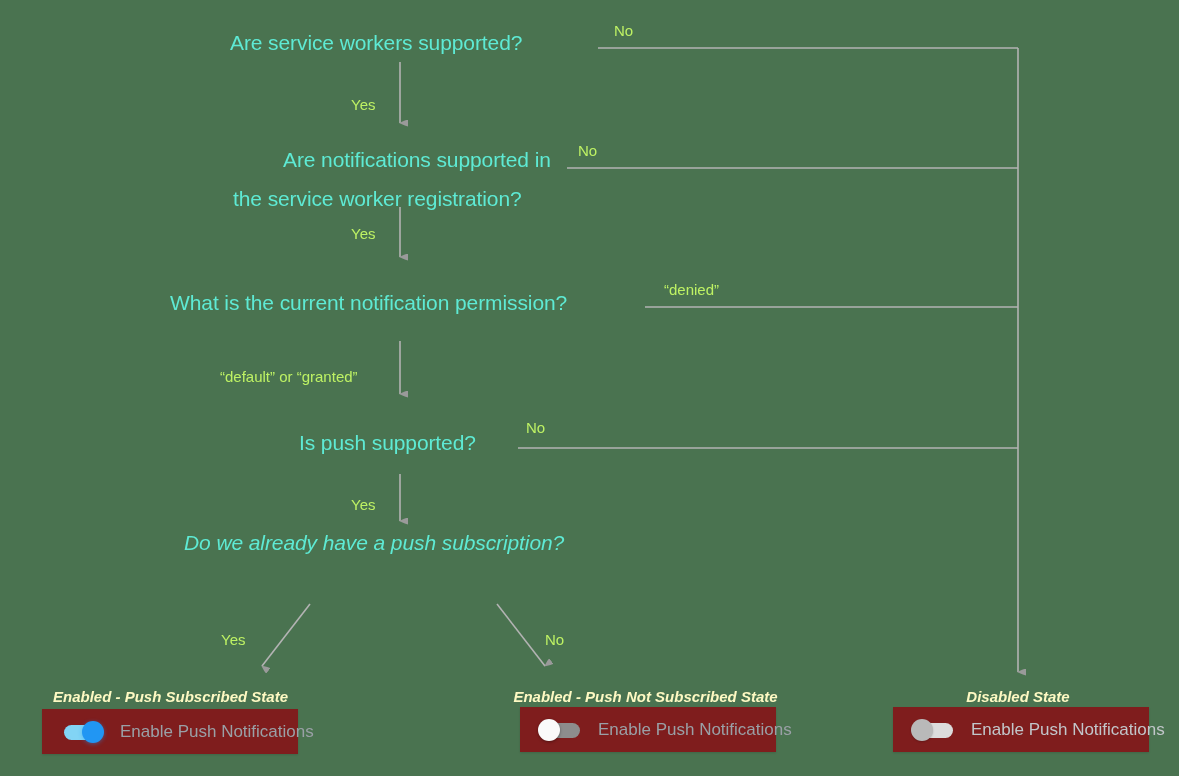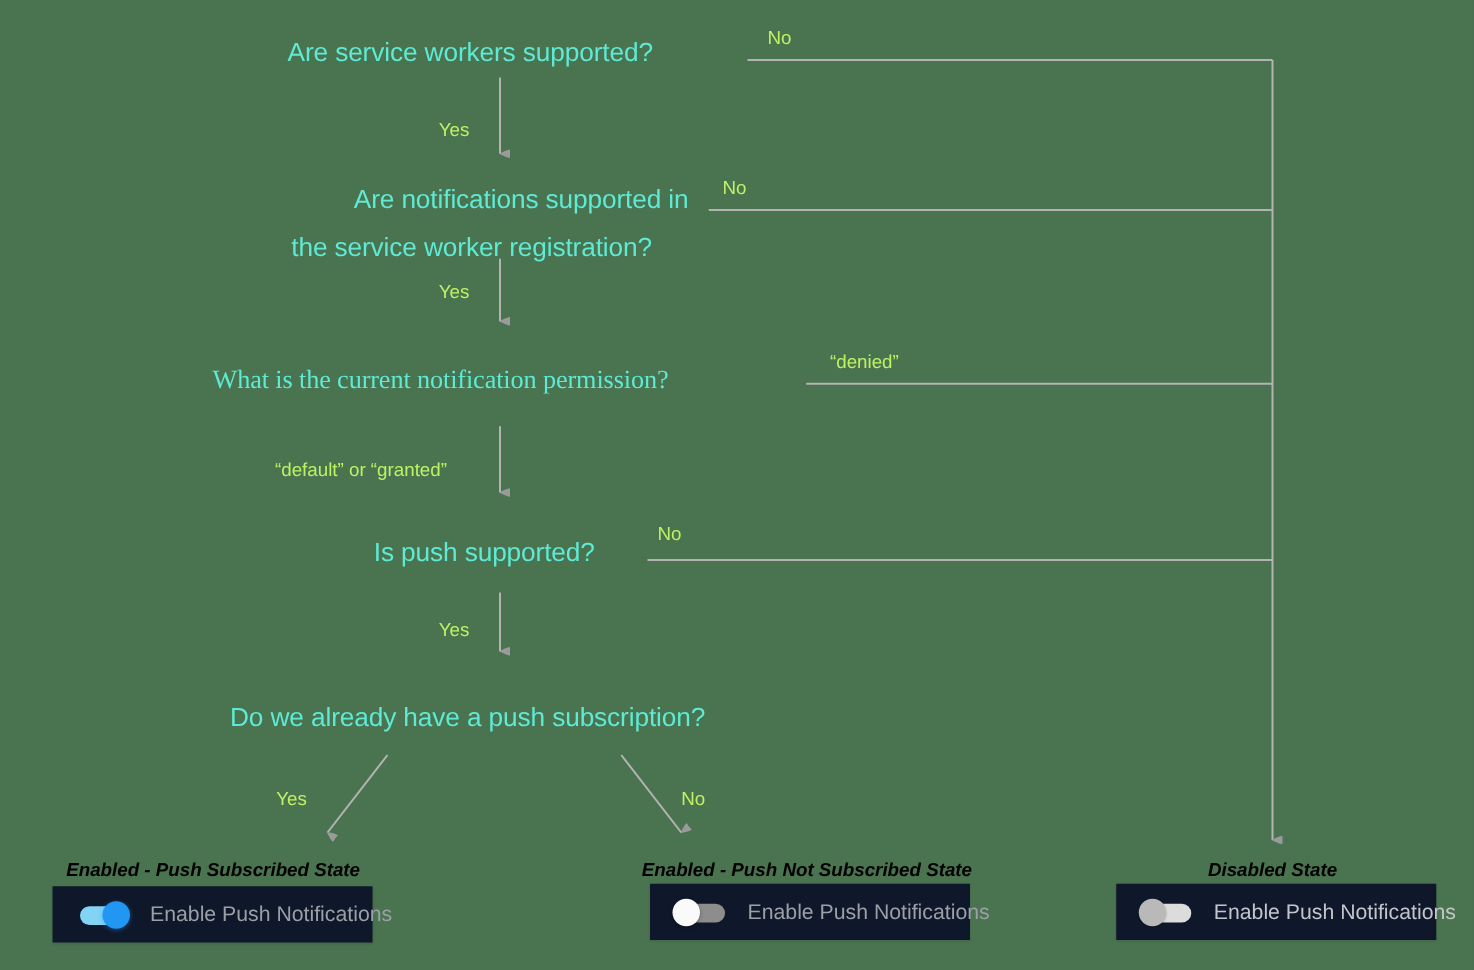--- a/index.html
+++ b/index.html
@@ -33,31 +33,31 @@
   }
   .edge-label {
     position: absolute;
     color: #bef264;
     font-size: 15px;
     font-family: "Liberation Sans", sans-serif;
     white-space: nowrap;
   }
   .state-label {
     position: absolute;
-    color: #000000;
+    color: #fef9c3;
     font-size: 15px;
     font-style: italic;
     font-weight: 700;
     font-family: "Liberation Sans", sans-serif;
     white-space: nowrap;
     text-align: center;
   }
   .toggle-card {
     position: absolute;
-    background: #0f172a;
+    background: #7f1d1d;
     display: flex;
     align-items: center;
     box-sizing: border-box;
     padding-left: 18px;
     box-shadow: 0 1px 2px rgba(0,0,0,0.12);
   }
   .switch {
     position: relative;
     width: 46px;
     height: 22px;
@@ -146,25 +146,25 @@
   <line x1="310" y1="604" x2="262" y2="666" stroke="#b3b3b3" stroke-width="1.6" marker-end="url(#arrowhead)"></line>
 
   <line x1="497" y1="604" x2="545" y2="666" stroke="#b3b3b3" stroke-width="1.6" marker-end="url(#arrowhead)"></line>
 </svg>
 
 <div class="q-text" style="left:230px; top:30px;">Are service workers supported?</div>
 
 <div class="q-text" style="left:243px; top:147px;margin-left:40px;">Are notifications supported in</div>
 <div class="q-text" style="left:233px; top:186px;">the service worker registration?</div>
 
-<div class="q-text" style="left:170px; top:290px;font-family:Liberation Serif, serif;">What is the current notification permission?</div>
+<div class="q-text" style="left:170px; top:290px;">What is the current notification permission?</div>
 
 <div class="q-text" style="left:299px; top:430px;">Is push supported?</div>
 
-<div class="q-text" style="left:184px; top:562px;">Do we already have a push subscription?</div>
+<div class="q-text" style="left:184px; top:530px;font-style:italic;">Do we already have a push subscription?</div>
 
 <div class="edge-label" style="left:614px; top:22px;">No</div>
 <div class="edge-label" style="left:351px; top:96px;">Yes</div>
 
 <div class="edge-label" style="left:578px; top:142px;">No</div>
 <div class="edge-label" style="left:351px; top:225px;">Yes</div>
 
 <div class="edge-label" style="left:652px; top:281px;margin-left:12px;">“denied”</div>
 <div class="edge-label" style="left:220px; top:368px;">“default” or “granted”</div>
 

